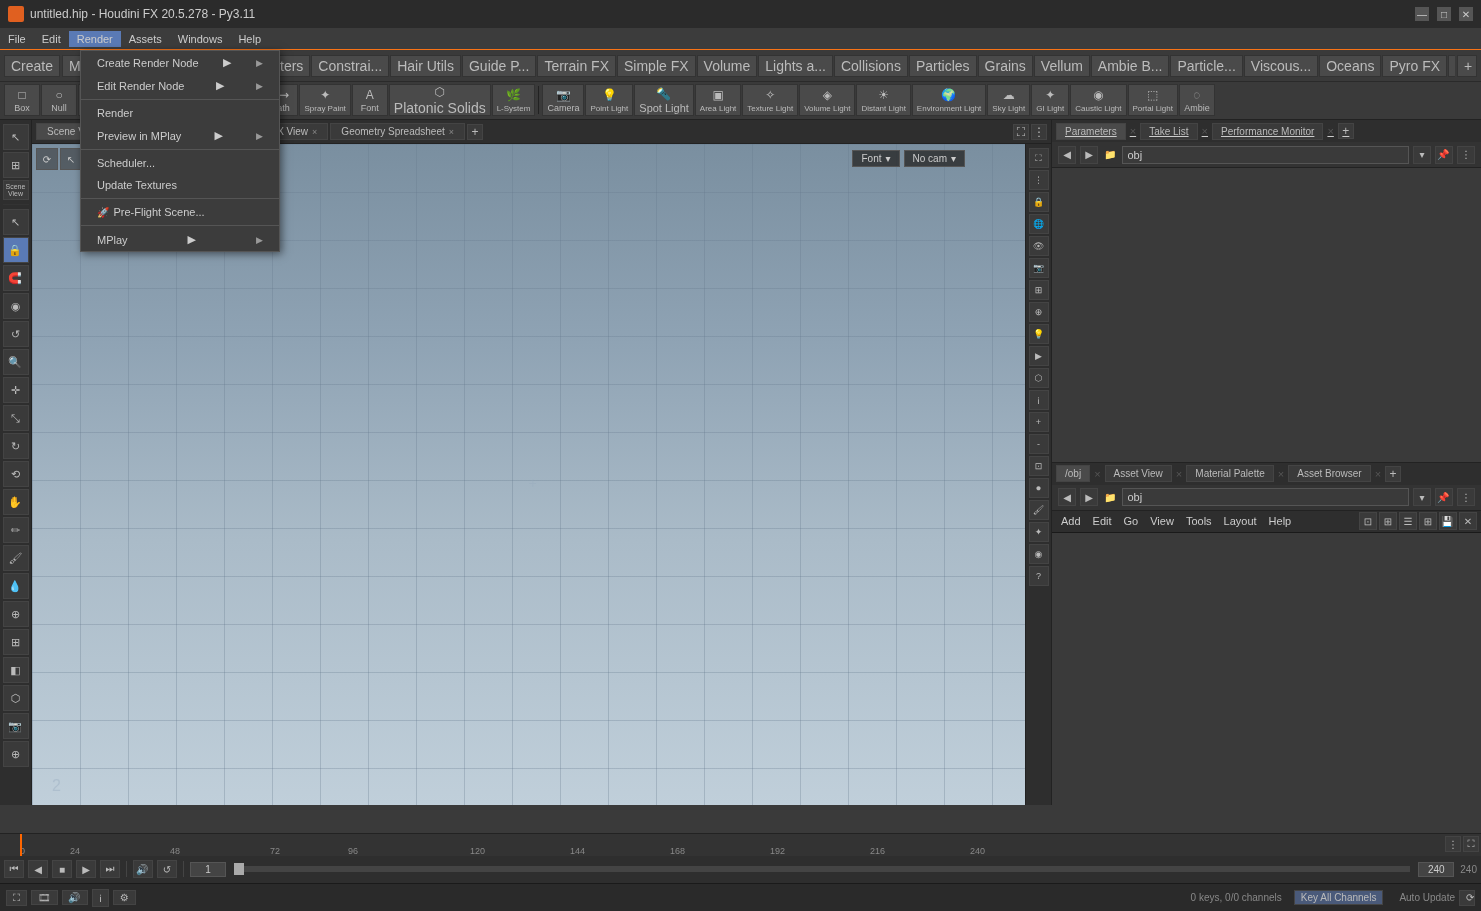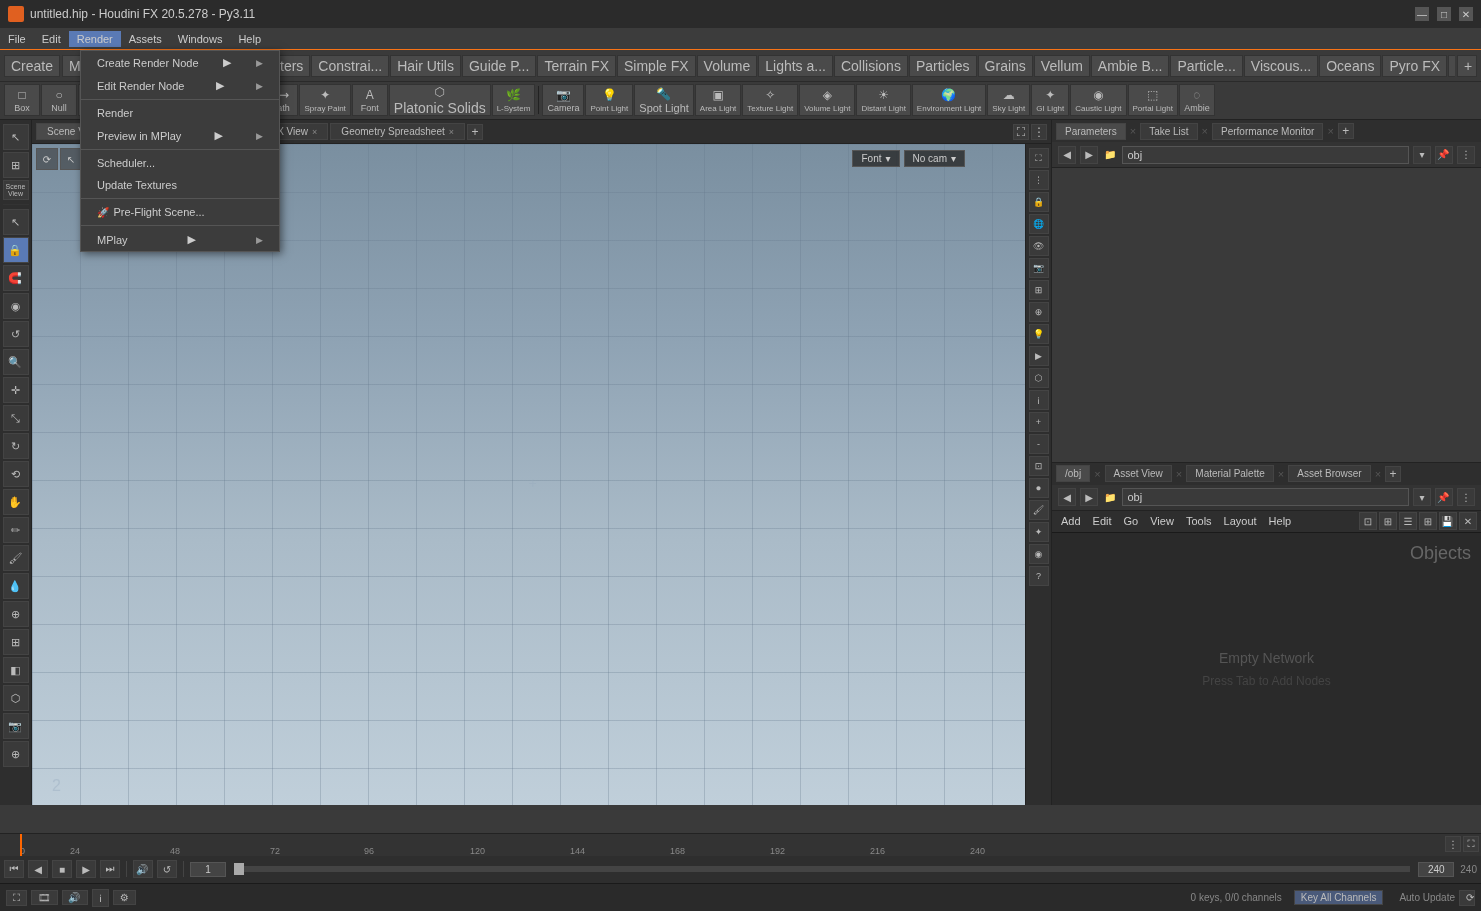--- a/index.html
+++ b/index.html
@@ -269,20 +269,21 @@
       display: flex;
       flex-direction: column;
     }
     #right-panel-tabs {
       height: 22px;
       background: #2e2e2e;
       display: flex;
       align-items: center;
       padding: 0 4px;
       gap: 2px;
+      text-decoration: underline;
     }
     .rp-tab {
       padding: 2px 8px;
       background: #3a3a3a;
       border: 1px solid #444;
       color: #bbb;
       font-size: 10px;
       cursor: pointer;
     }
     .rp-tab.active { background: #4a4a4a; }
@@ -818,38 +819,33 @@
         <span class="menu-item" style="padding:1px 5px;">Layout</span>
         <span class="menu-item" style="padding:1px 5px;">Help</span>
         <div style="flex:1"></div>
         <button class="nav-btn" style="margin-left:2px;">⊡</button>
         <button class="nav-btn">⊞</button>
         <button class="nav-btn">☰</button>
         <button class="nav-btn">⊞</button>
         <button class="nav-btn">💾</button>
         <button class="nav-btn">✕</button>
       </div>
-      <div id="network-content">
-        <div id="objects-label">Objects</div>
-        <span style="color:#555;font-size:14px;">Empty Network</span>
-        <span style="color:#444;font-size:12px;">Press Tab to Add Nodes</span>
-      </div>
     </div>
   </div>
 </div>
 
 <div id="bottom-bar" style="position:fixed;bottom:28px;left:0;width:1481px;height:50px;background:#2e2e2e;border-top:1px solid #222;">
 
   <div id="timeline-ruler" style="position:relative;height:22px;background:#333;padding:0 4px;overflow:hidden;">
     <div style="position:absolute;left:0;top:0;right:0;bottom:0;">
       <span class="ruler-tick" style="left:20px;">0</span>
       <span class="ruler-tick" style="left:70px;">24</span>
       <span class="ruler-tick" style="left:170px;">48</span>
       <span class="ruler-tick" style="left:270px;">72</span>
-      <span class="ruler-tick" style="left:364px;">96</span>
+      <span class="ruler-tick" style="left:348px;">96</span>
       <span class="ruler-tick" style="left:470px;">120</span>
       <span class="ruler-tick" style="left:570px;">144</span>
       <span class="ruler-tick" style="left:670px;">168</span>
       <span class="ruler-tick" style="left:770px;">192</span>
       <span class="ruler-tick" style="left:870px;">216</span>
       <span class="ruler-tick" style="left:970px;">240</span>
     </div>
 
     <div style="position:absolute;top:0;left:20px;width:2px;height:22px;background:#ff6600;"></div>
 

